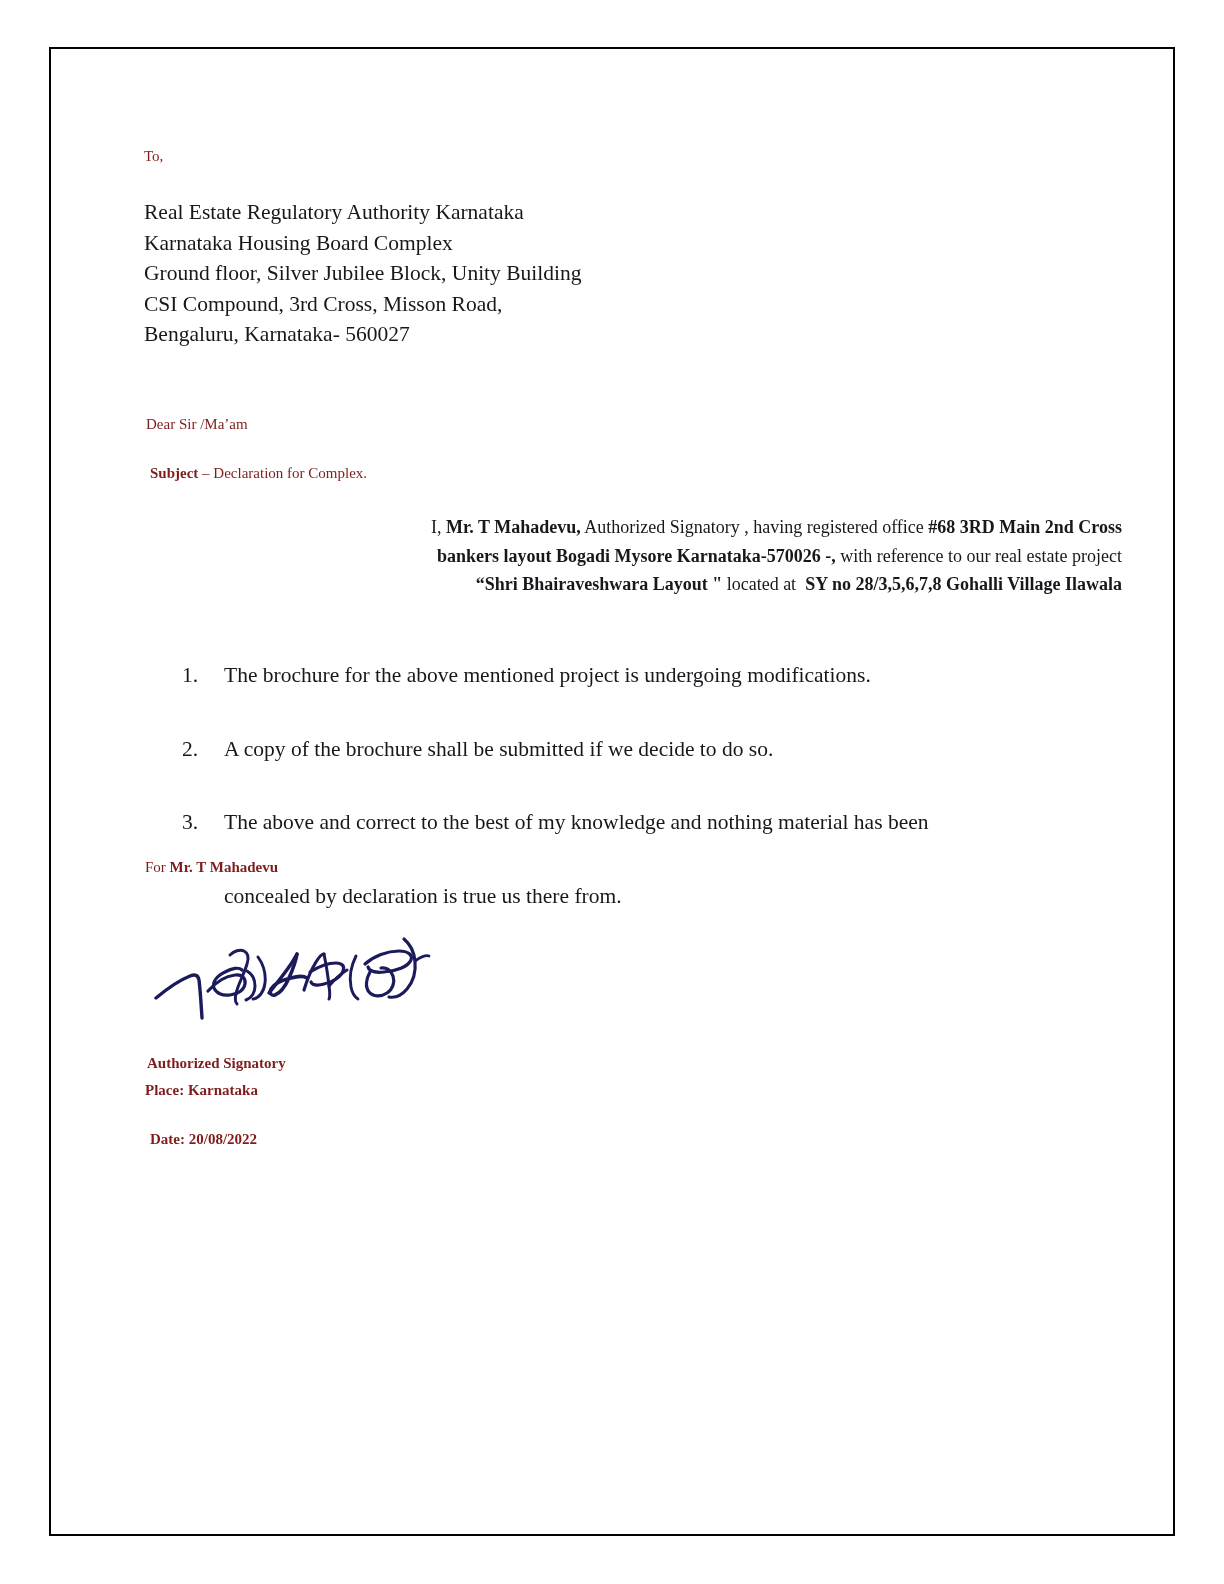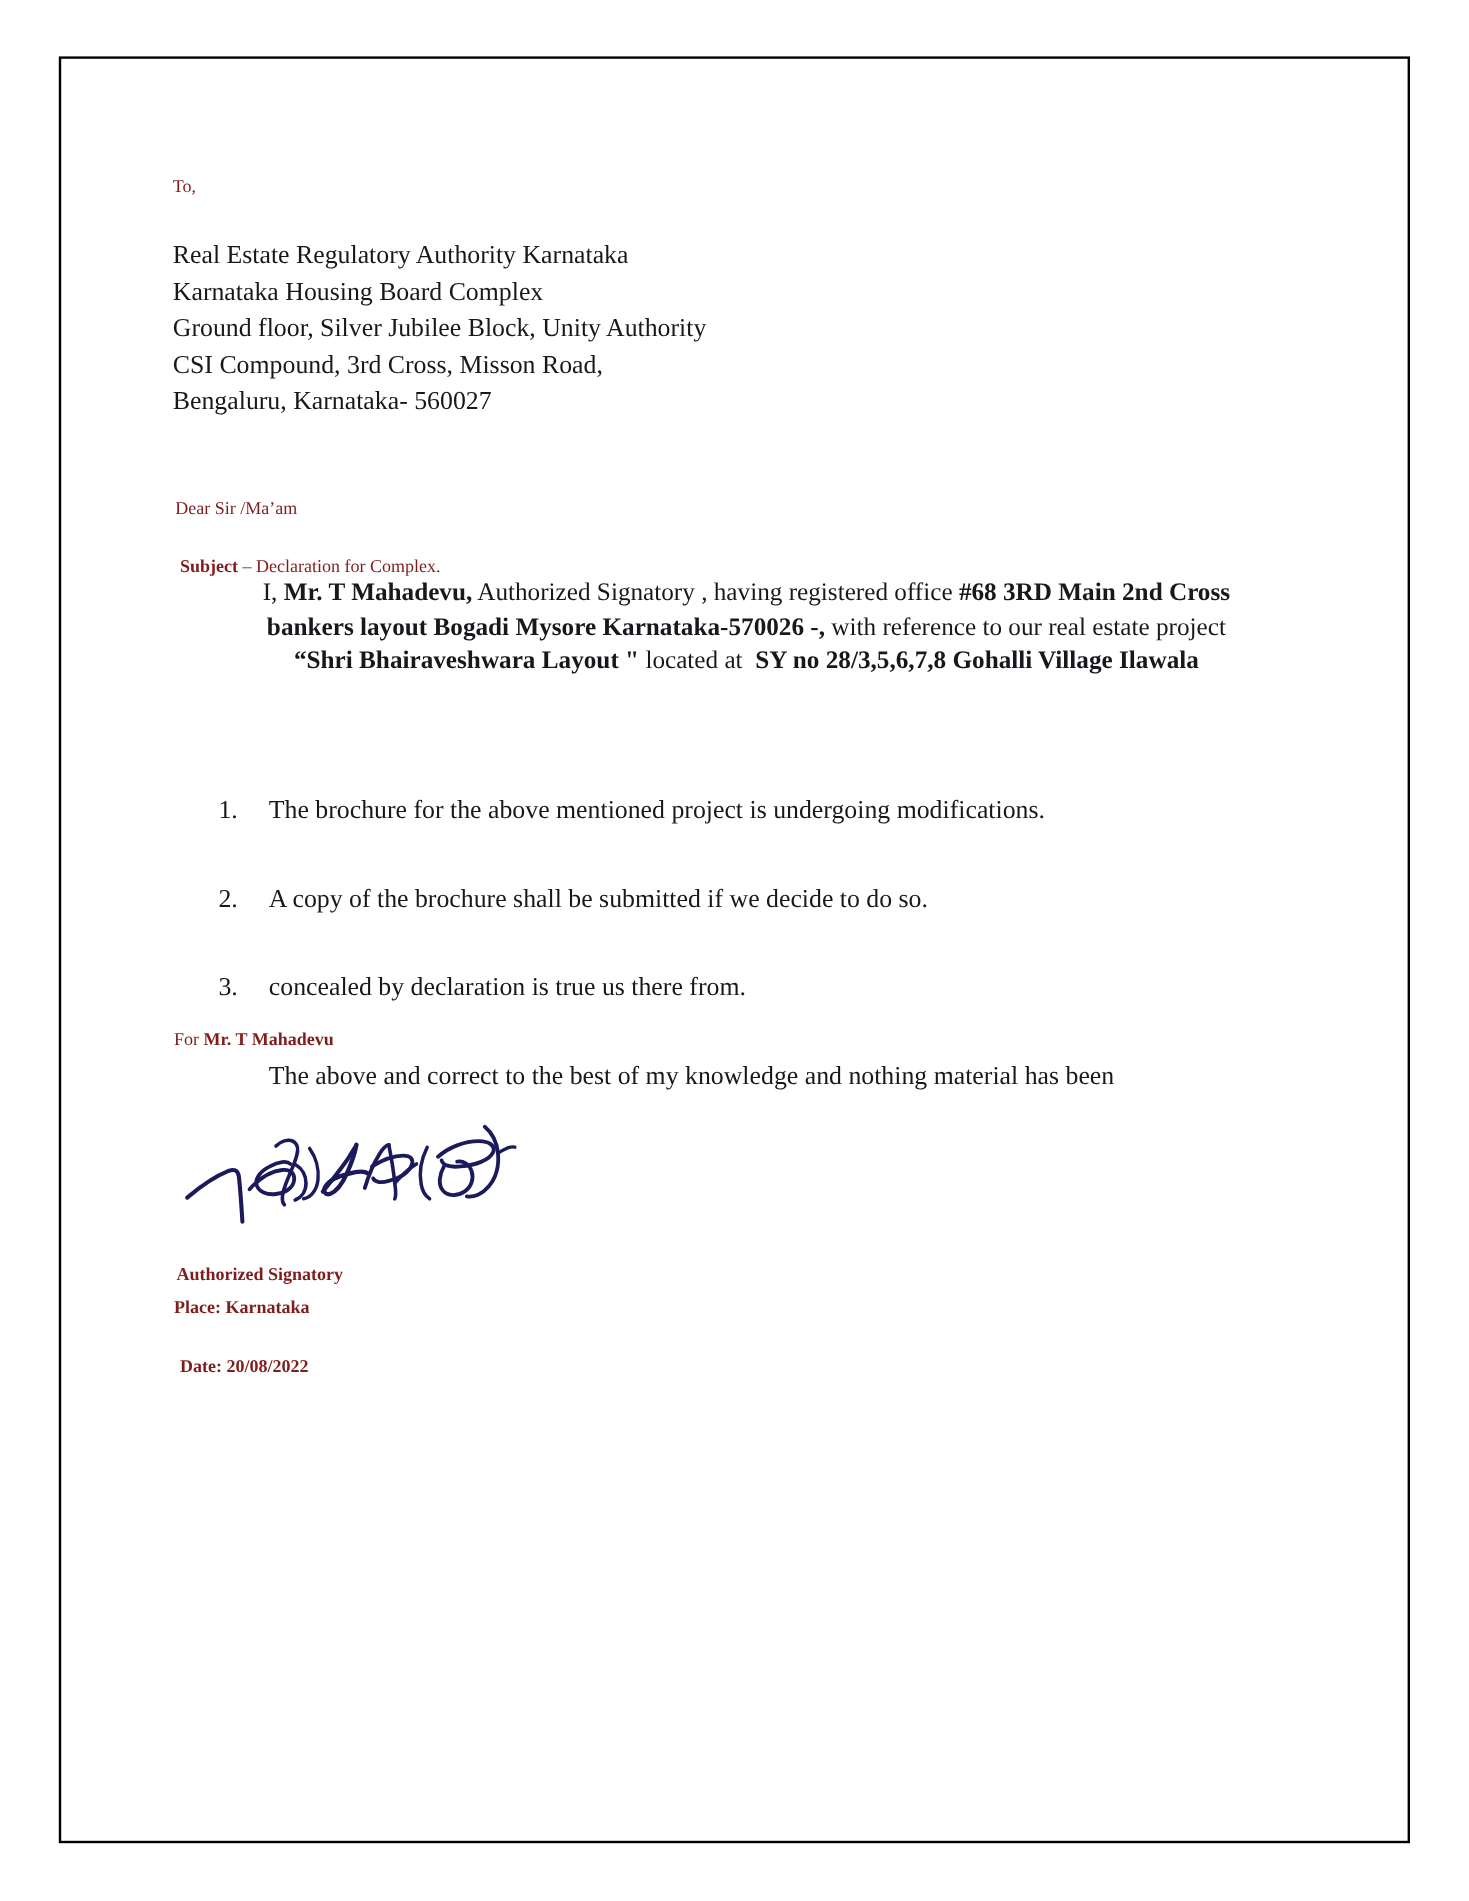--- a/index.html
+++ b/index.html
@@ -77,26 +77,26 @@
   
   #subject-line {
     left: 99px;
     top: 410px;
   }
 
   
   #declaration-paragraph {
     position: absolute;
     left: 71px;
-    top: 430px;
+    top: 464px;
     width: 1000px;
-    font-size: 21px;
+    font-size: 18px;
     line-height: 28.6px;
     color: #16181c;
-    text-align: center;
+    text-align: right;
   }
   #declaration-paragraph .pline {
     display: block;
     white-space: pre;
   }
 
   
   #declaration-list {
     position: absolute;
     left: 118px;
@@ -166,21 +166,21 @@
 <body>
 
 <div id="page-frame">
   <div class="doc-body">
 
     <div class="txt" id="to-label">To,</div>
 
     <div id="recipient-address">
       <span class="addr-line">Real Estate Regulatory Authority Karnataka</span>
       <span class="addr-line">Karnataka Housing Board Complex</span>
-      <span class="addr-line">Ground floor, Silver Jubilee Block, Unity Authority</span>
+      <span class="addr-line">Ground floor, Silver Jubilee Block, Unity Building</span>
       <span class="addr-line">CSI Compound, 3rd Cross, Misson Road,</span>
       <span class="addr-line">Bengaluru, Karnataka- 560027</span>
     </div>
 
     <div class="txt" id="salutation">Dear Sir /Ma’am</div>
 
     <div class="txt" id="subject-line"><span class="b">Subject</span><span> – Declaration for Complex.</span></div>
 
     <div id="declaration-paragraph">
         <span class="pline"><span>I, </span><span class="b">Mr. T Mahadevu,</span><span> Authorized Signatory , having registered office </span><span class="b">#68 3RD Main 2nd Cross</span></span>
@@ -192,22 +192,22 @@
       <li>
         <span class="num">1.</span>
         <span class="itxt">The brochure for the above mentioned project is undergoing modifications.</span>
       </li>
       <li>
         <span class="num">2.</span>
         <span class="itxt">A copy of the brochure shall be submitted if we decide to do so.</span>
       </li>
       <li>
         <span class="num">3.</span>
+        <span class="itxt">The above and correct to the best of my knowledge and nothing material has been</span>
         <span class="itxt">concealed by declaration is true us there from.</span>
-        <span class="itxt">The above and correct to the best of my knowledge and nothing material has been</span>
       </li>
     </ol>
 
     <div class="txt" id="for-line"><span>For </span><span class="b">Mr. T Mahadevu</span></div>
 
     <div id="signature-mark">
       <svg viewBox="0 0 300 135" xmlns="http://www.w3.org/2000/svg" fill="none" stroke="#1b1b5c" stroke-linecap="round" stroke-linejoin="round">
 
         <path d="M10 104 C22 94 34 86 44 82 C49 80 52 81 53 86 C54 94 55 108 56 124" stroke-width="3.4"></path>
 

